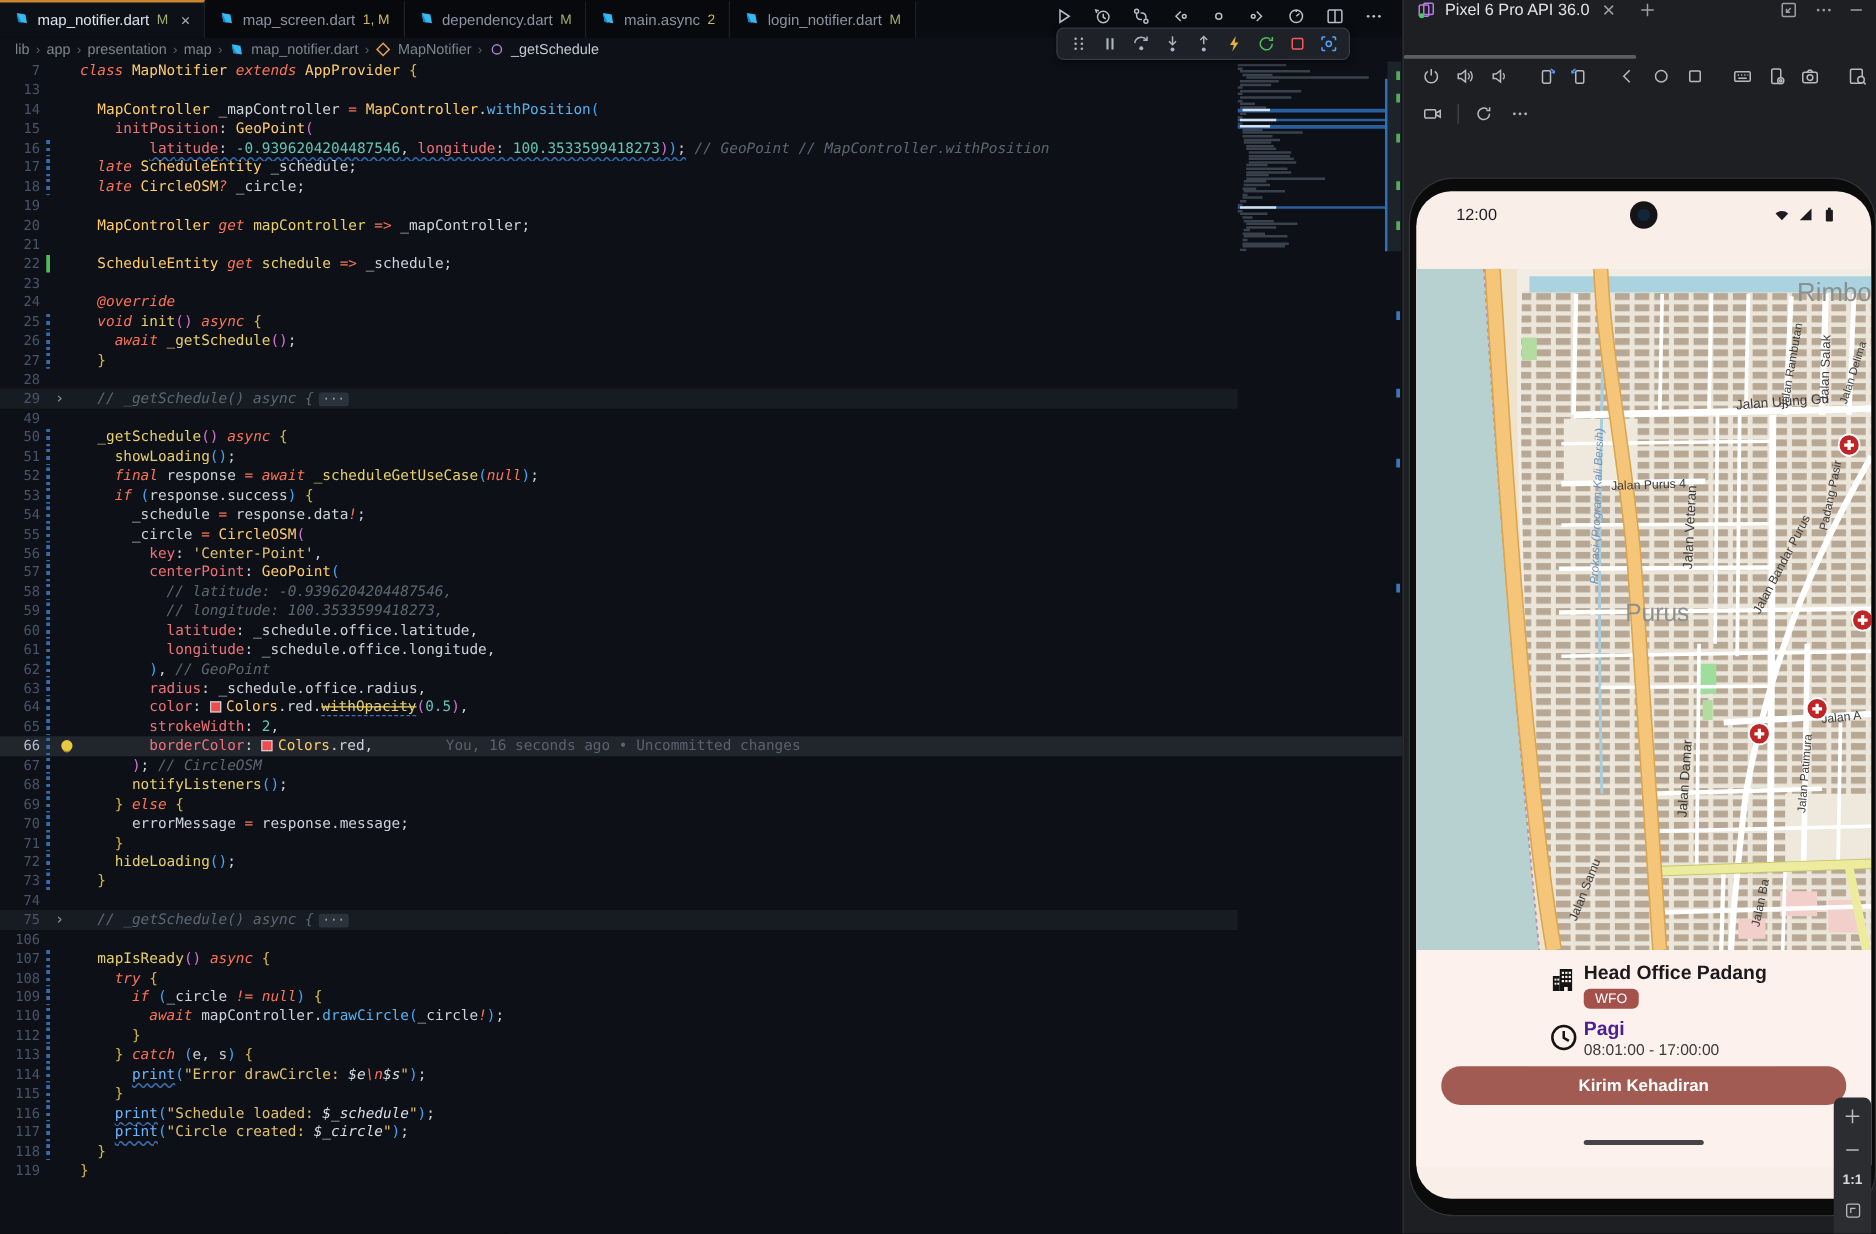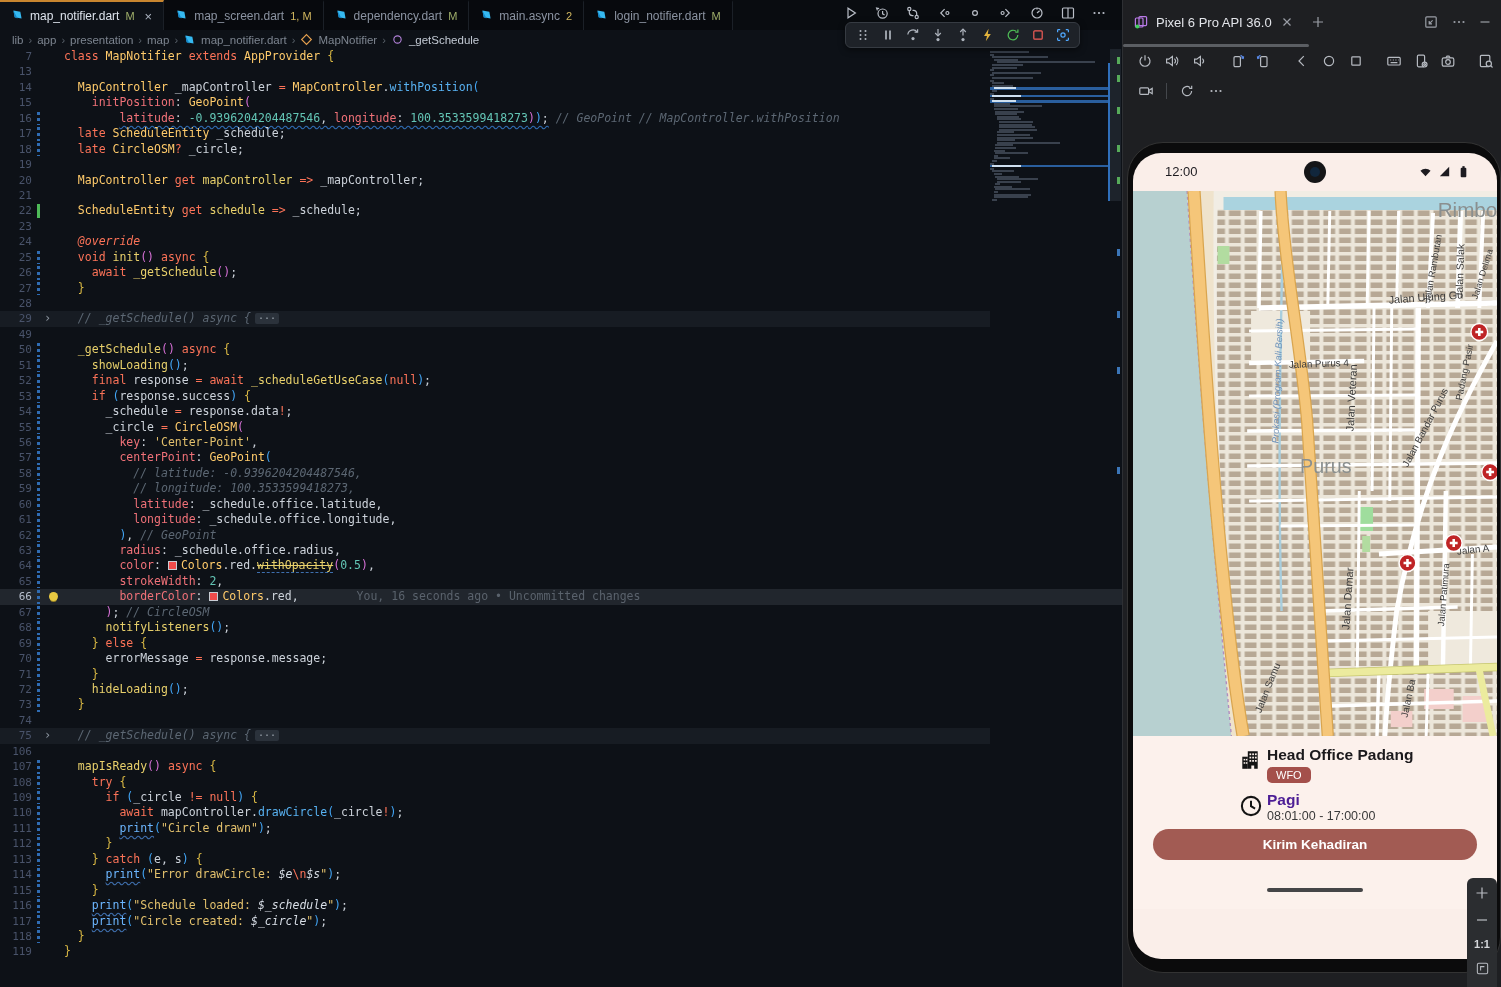--- a/index.html
+++ b/index.html
@@ -30,21 +30,21 @@
   .cl.cur { background:#21262d; }
   .cl.fold { background:#171c23; width:990px; }
   .ln { position:absolute; left:0; top:0; width:32px; text-align:right; color:#49536a; font-size:11px; }
   .cur .ln { color:#b6bfcd; }
   .chg { position:absolute; left:37px; top:1px; bottom:1px; width:3px; }
   .chg.b { background:repeating-linear-gradient(180deg,#2f6cb3 0 3px,transparent 3px 6px); }
   .chg.g { background:#4eba58; }
   .fchev { position:absolute; left:44px; color:#8b949e; font-size:12px; }
   .bulb { position:absolute; left:49px; top:3px; width:9px; height:9px; border-radius:50%;
           background:#e8c941; box-shadow:0 2px 0 -1px #9a8426; }
-  .tk.k,.tk.a { color:#fc7358; } .tk.a { font-style:italic; }
+  .tk.k,.tk.a { color:#fc7358;font-style:italic; } .tk.a { font-style:italic; }
   .tk.t { color:#ffcb6b; }
   .tk.f { color:#e8d06b; }
   .tk.m { color:#58b2f2; text-underline-offset:2px; }
   .tk.fb { color:#6cb6ff; text-decoration:underline wavy #3e6fae; text-underline-offset:3px; }
   .tk.p { color:#f07178; }
   .tk.s { color:#e2c06c; }
   .tk.iv { color:#d8dee6; font-style:italic; }
   .tk.n { color:#63c5b5; }
   .tk.c { color:#5c6773; font-style:italic; }
   .tk.w { color:#ccd2da; }
@@ -66,21 +66,21 @@
   .rmark { position:absolute; width:3px; height:7px; right:2px; }
 
   #debugbar { position:absolute; left:845px; top:22px; height:26px; display:flex; align-items:center; gap:8px;
               background:#1e2228; border:1px solid #363b42; border-radius:6px; padding:0 8px; z-index:40;
               box-shadow:0 2px 6px rgba(0,0,0,.5); }
   .dicon { width:17px; height:17px; color:#aeb4bd; display:flex; align-items:center; justify-content:center; }
 
   
   #emu { position:absolute; left:1122px; top:0; width:379px; height:987px; background:#1e1f22;
          border-left:1px solid #2d2f33; }
-  #emuhead { position:relative; height:30px; display:flex; align-items:flex-end; padding-left:10px; gap:7px; }
+  #emuhead { position:relative; height:30px; display:flex; align-items:flex-start; padding-left:10px; gap:7px; }
   #emuhead .etitle { font-size:13px; color:#e2e4e9; }
   #emuhead .hicon { color:#9a9ea6; display:flex; align-items:center; }
   #emuscroll { position:absolute; left:0; top:44px; width:186px; height:3px; background:#5b5e63; border-radius:2px; }
   .etb { position:absolute; display:flex; align-items:center; gap:11px; }
   #etb1 { top:52px; left:14px; right:30px; }
   #etb1 .spacer { flex:1; }
   #etb2 { top:82px; left:14px; }
   .tbicon { width:18px; height:18px; color:#b6bac1; display:flex; align-items:center; justify-content:center; }
   .tsep { width:1px; height:16px; background:#44474c; }
 
@@ -92,21 +92,21 @@
   #statusbar { position:relative; height:38px; }
   #stime { position:absolute; left:32px; top:11px; font-size:13px; color:#1d1b20; }
   #camhole { position:absolute; left:50%; top:8px; transform:translateX(-50%); width:22px; height:22px;
              border-radius:50%; background:#151517; }
   #camhole::after { content:""; position:absolute; left:6px; top:6px; width:10px; height:10px; border-radius:50%;
              background:#11263c; }
   #sicons { position:absolute; right:26px; top:11px; display:flex; gap:4px; color:#1d1b20; }
   #appbar { position:relative; height:50px; display:flex; align-items:center; }
   #backarrow { position:absolute; left:18px; top:12px; width:26px; height:26px; color:#1d1b20; }
   #apptitle { position:absolute; left:64px; font-size:18px; color:#1d1b20; }
-  #mapbox { position:relative; height:545px; }
+  #mapbox { position:relative; height:545px;margin-top:24px; }
   #mapbox svg { display:block; width:100%; height:100%; }
   #sheet { position:relative; height:173px; background:#fcf1ec; }
   #officeicon { position:absolute; left:106px; top:12px; color:#141414; }
   #officename { position:absolute; left:134px; top:10px; font-size:15.5px; font-weight:bold; color:#1b191c; }
   #wfobadge { position:absolute; left:134px; top:31px; background:#a4504b; color:#fff; font-size:11px;
               padding:2px 9px; border-radius:5px; }
   #clockicon { position:absolute; left:106px; top:58px; color:#141414; }
   #shiftname { position:absolute; left:134px; top:55px; font-size:15.5px; font-weight:bold; color:#4c1d95; }
   #shifthours { position:absolute; left:134px; top:73px; font-size:12.5px; color:#3a3a3a; }
   #sendbtn { position:absolute; left:20px; right:20px; top:93px; height:31px; background:#a25b53;
@@ -305,21 +305,20 @@
           <div class="cl"><span class="ln">71</span><span class="chg b"></span><span class="tk w">    </span><span class="tk py">}</span></div>
           <div class="cl"><span class="ln">72</span><span class="chg b"></span><span class="tk w">    </span><span class="tk f">hideLoading</span><span class="tk pb">()</span><span class="tk w">;</span></div>
           <div class="cl"><span class="ln">73</span><span class="chg b"></span><span class="tk w">  </span><span class="tk py">}</span></div>
           <div class="cl"><span class="ln">74</span></div>
           <div class="cl fold"><span class="ln">75</span><span class="fchev">›</span><span class="tk w">  </span><span class="tk c">// _getSchedule() async {</span><span class="tk fm">···</span></div>
           <div class="cl"><span class="ln">106</span></div>
           <div class="cl"><span class="ln">107</span><span class="chg b"></span><span class="tk w">  </span><span class="tk f">mapIsReady</span><span class="tk pm">()</span><span class="tk w"> </span><span class="tk k">async </span><span class="tk py">{</span></div>
           <div class="cl"><span class="ln">108</span><span class="chg b"></span><span class="tk w">    </span><span class="tk k">try </span><span class="tk py">{</span></div>
           <div class="cl"><span class="ln">109</span><span class="chg b"></span><span class="tk w">      </span><span class="tk k">if </span><span class="tk pb">(</span><span class="tk w">_circle </span><span class="tk k">!= </span><span class="tk k">null</span><span class="tk pb">)</span><span class="tk w"> </span><span class="tk py">{</span></div>
           <div class="cl"><span class="ln">110</span><span class="chg b"></span><span class="tk w">        </span><span class="tk k">await </span><span class="tk w">mapController.</span><span class="tk m">drawCircle</span><span class="tk pb">(</span><span class="tk w">_circle</span><span class="tk k">!</span><span class="tk pb">)</span><span class="tk w">;</span></div>
-          <div class="cl"><span class="ln">111</span><span class="chg b"></span><span class="tk w">        </span><span class="tk fb">print</span><span class="tk pb">(</span><span class="tk s">"Circle drawn"</span><span class="tk pb">)</span><span class="tk w">;</span></div>
           <div class="cl"><span class="ln">112</span><span class="chg b"></span><span class="tk w">      </span><span class="tk py">}</span></div>
           <div class="cl"><span class="ln">113</span><span class="chg b"></span><span class="tk w">    </span><span class="tk py">} </span><span class="tk k">catch </span><span class="tk pb">(</span><span class="tk w">e, s</span><span class="tk pb">)</span><span class="tk w"> </span><span class="tk py">{</span></div>
           <div class="cl"><span class="ln">114</span><span class="chg b"></span><span class="tk w">      </span><span class="tk fb">print</span><span class="tk pb">(</span><span class="tk s">"Error drawCircle: </span><span class="tk iv">$e</span><span class="tk k">\n</span><span class="tk iv">$s</span><span class="tk s">"</span><span class="tk pb">)</span><span class="tk w">;</span></div>
           <div class="cl"><span class="ln">115</span><span class="chg b"></span><span class="tk w">    </span><span class="tk py">}</span></div>
           <div class="cl"><span class="ln">116</span><span class="chg b"></span><span class="tk w">    </span><span class="tk fb">print</span><span class="tk pb">(</span><span class="tk s">"Schedule loaded: </span><span class="tk iv">$_schedule</span><span class="tk s">"</span><span class="tk pb">)</span><span class="tk w">;</span></div>
           <div class="cl"><span class="ln">117</span><span class="chg b"></span><span class="tk w">    </span><span class="tk fb">print</span><span class="tk pb">(</span><span class="tk s">"Circle created: </span><span class="tk iv">$_circle</span><span class="tk s">"</span><span class="tk pb">)</span><span class="tk w">;</span></div>
           <div class="cl"><span class="ln">118</span><span class="chg b"></span><span class="tk w">  </span><span class="tk py">}</span></div>
           <div class="cl"><span class="ln">119</span><span class="tk py">}</span></div>
         </div>
       <div id="minimap">

